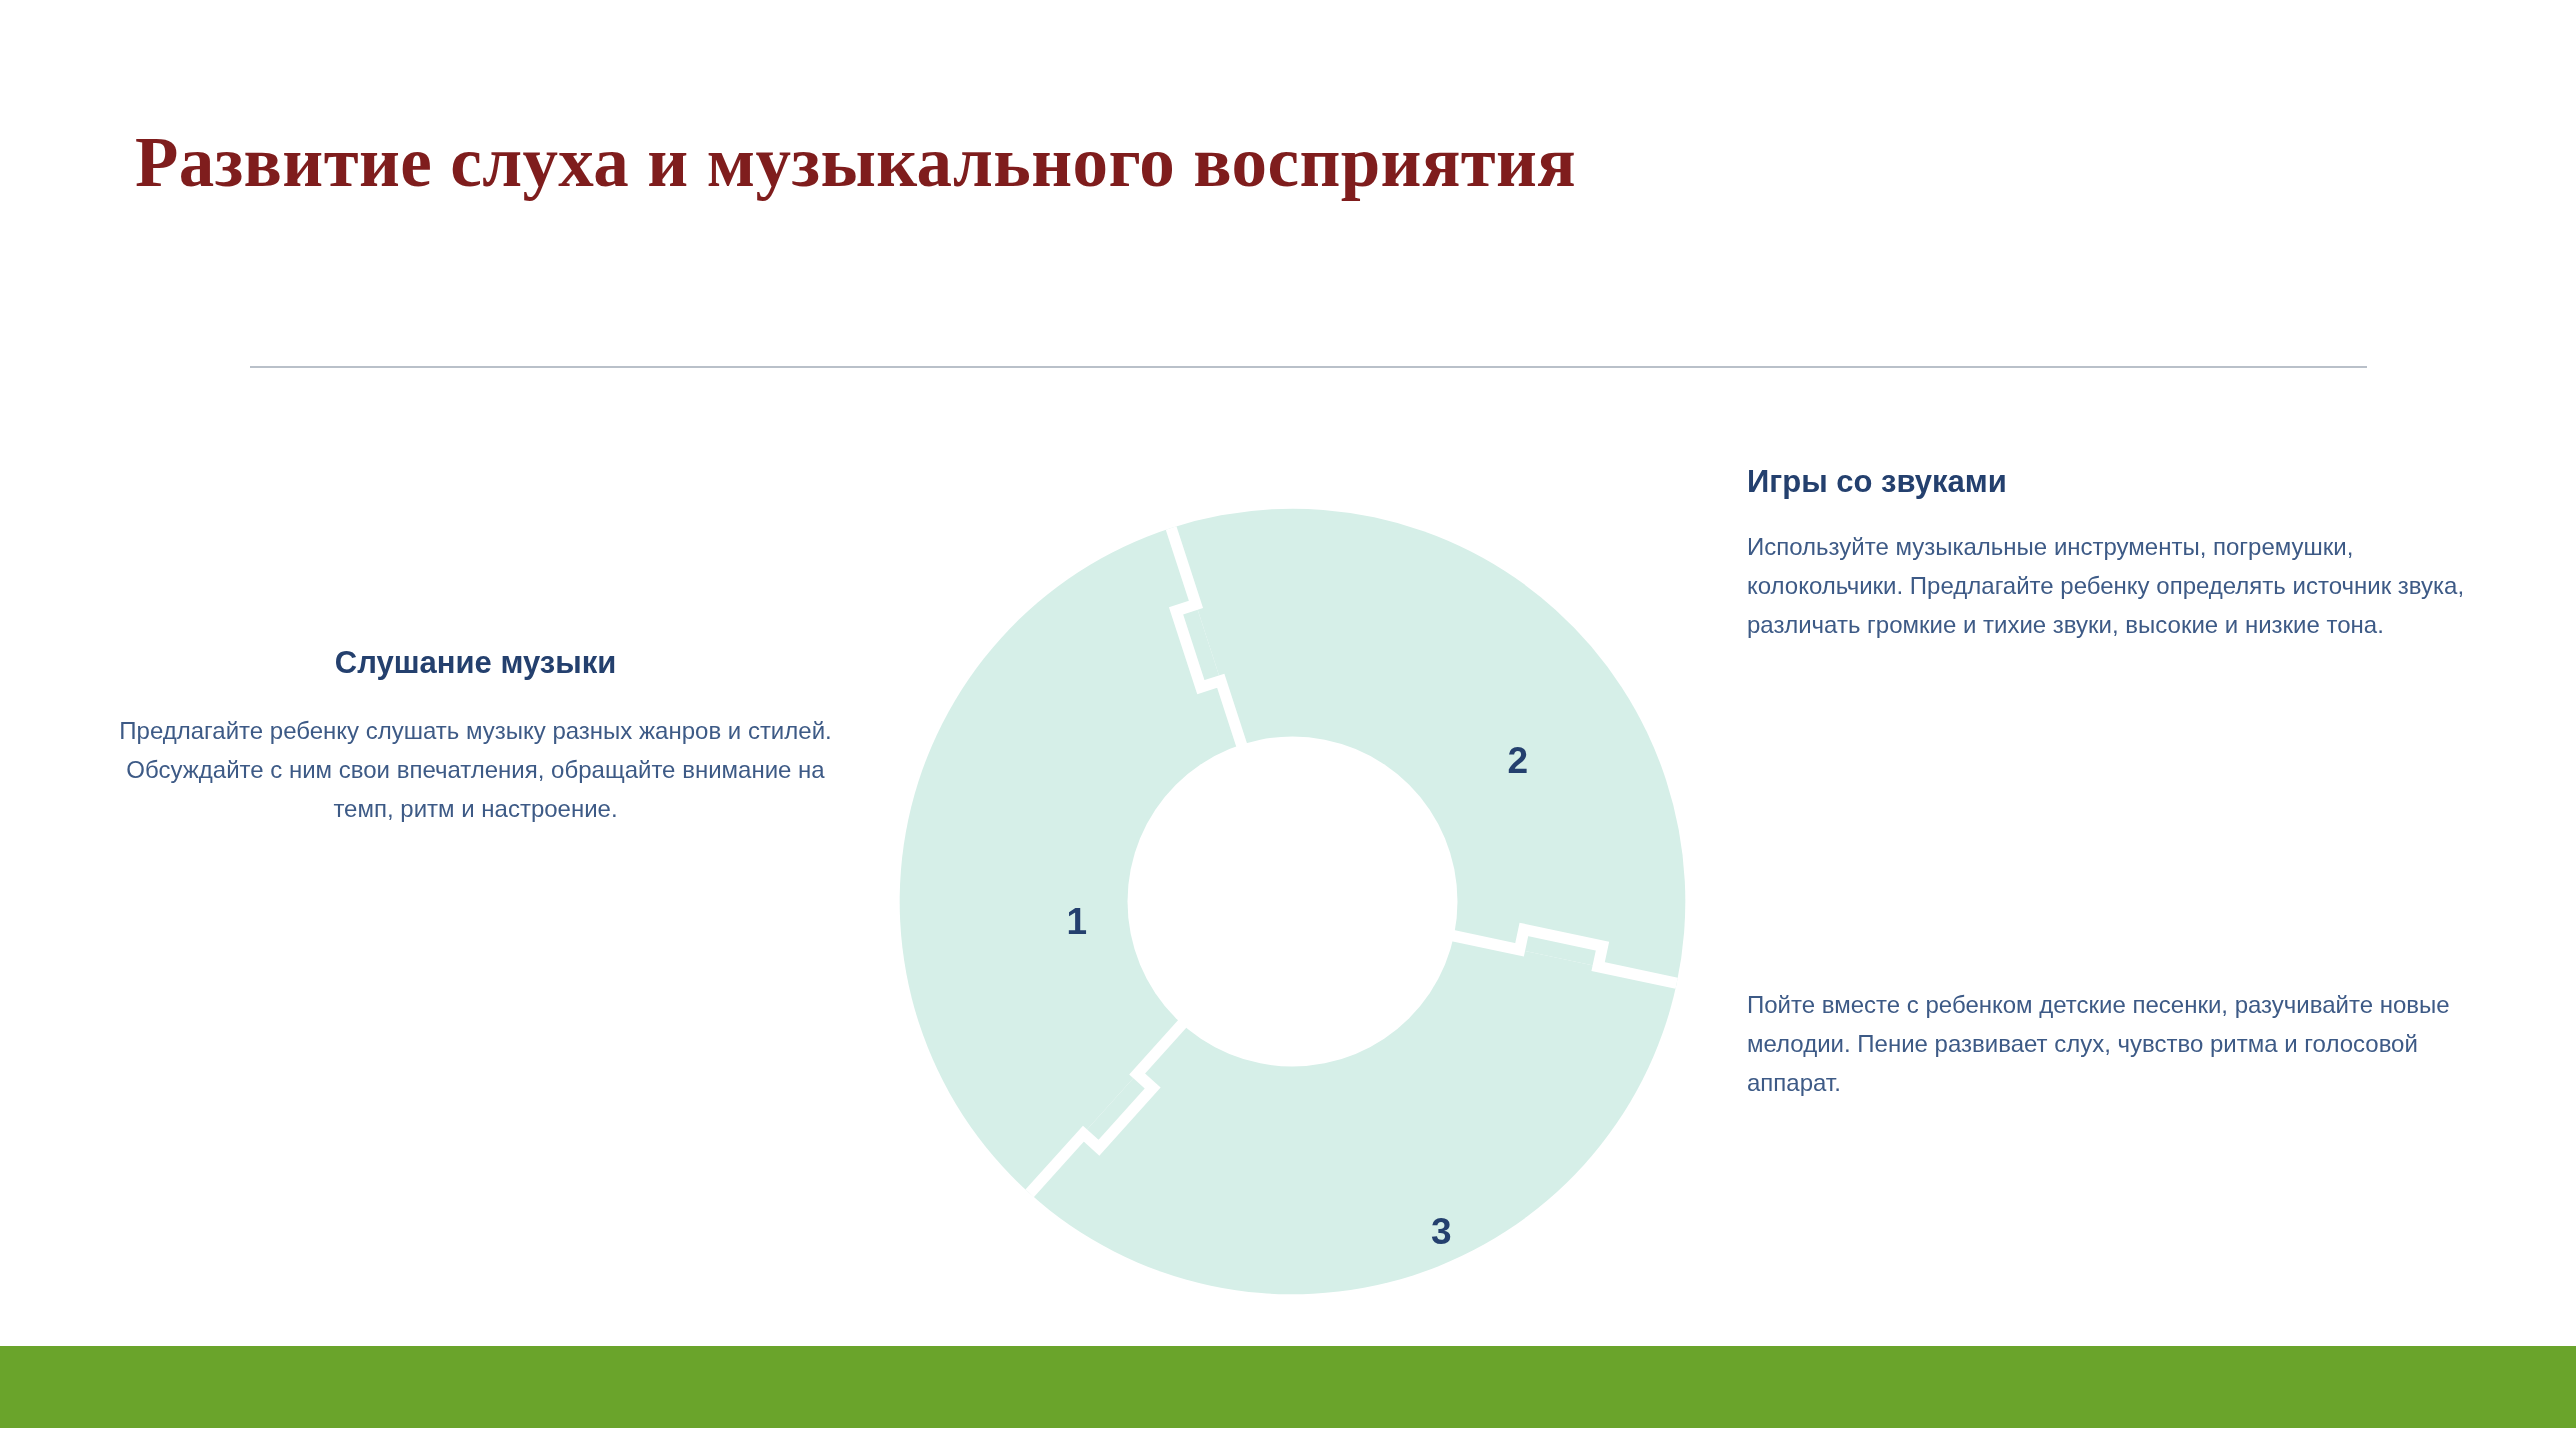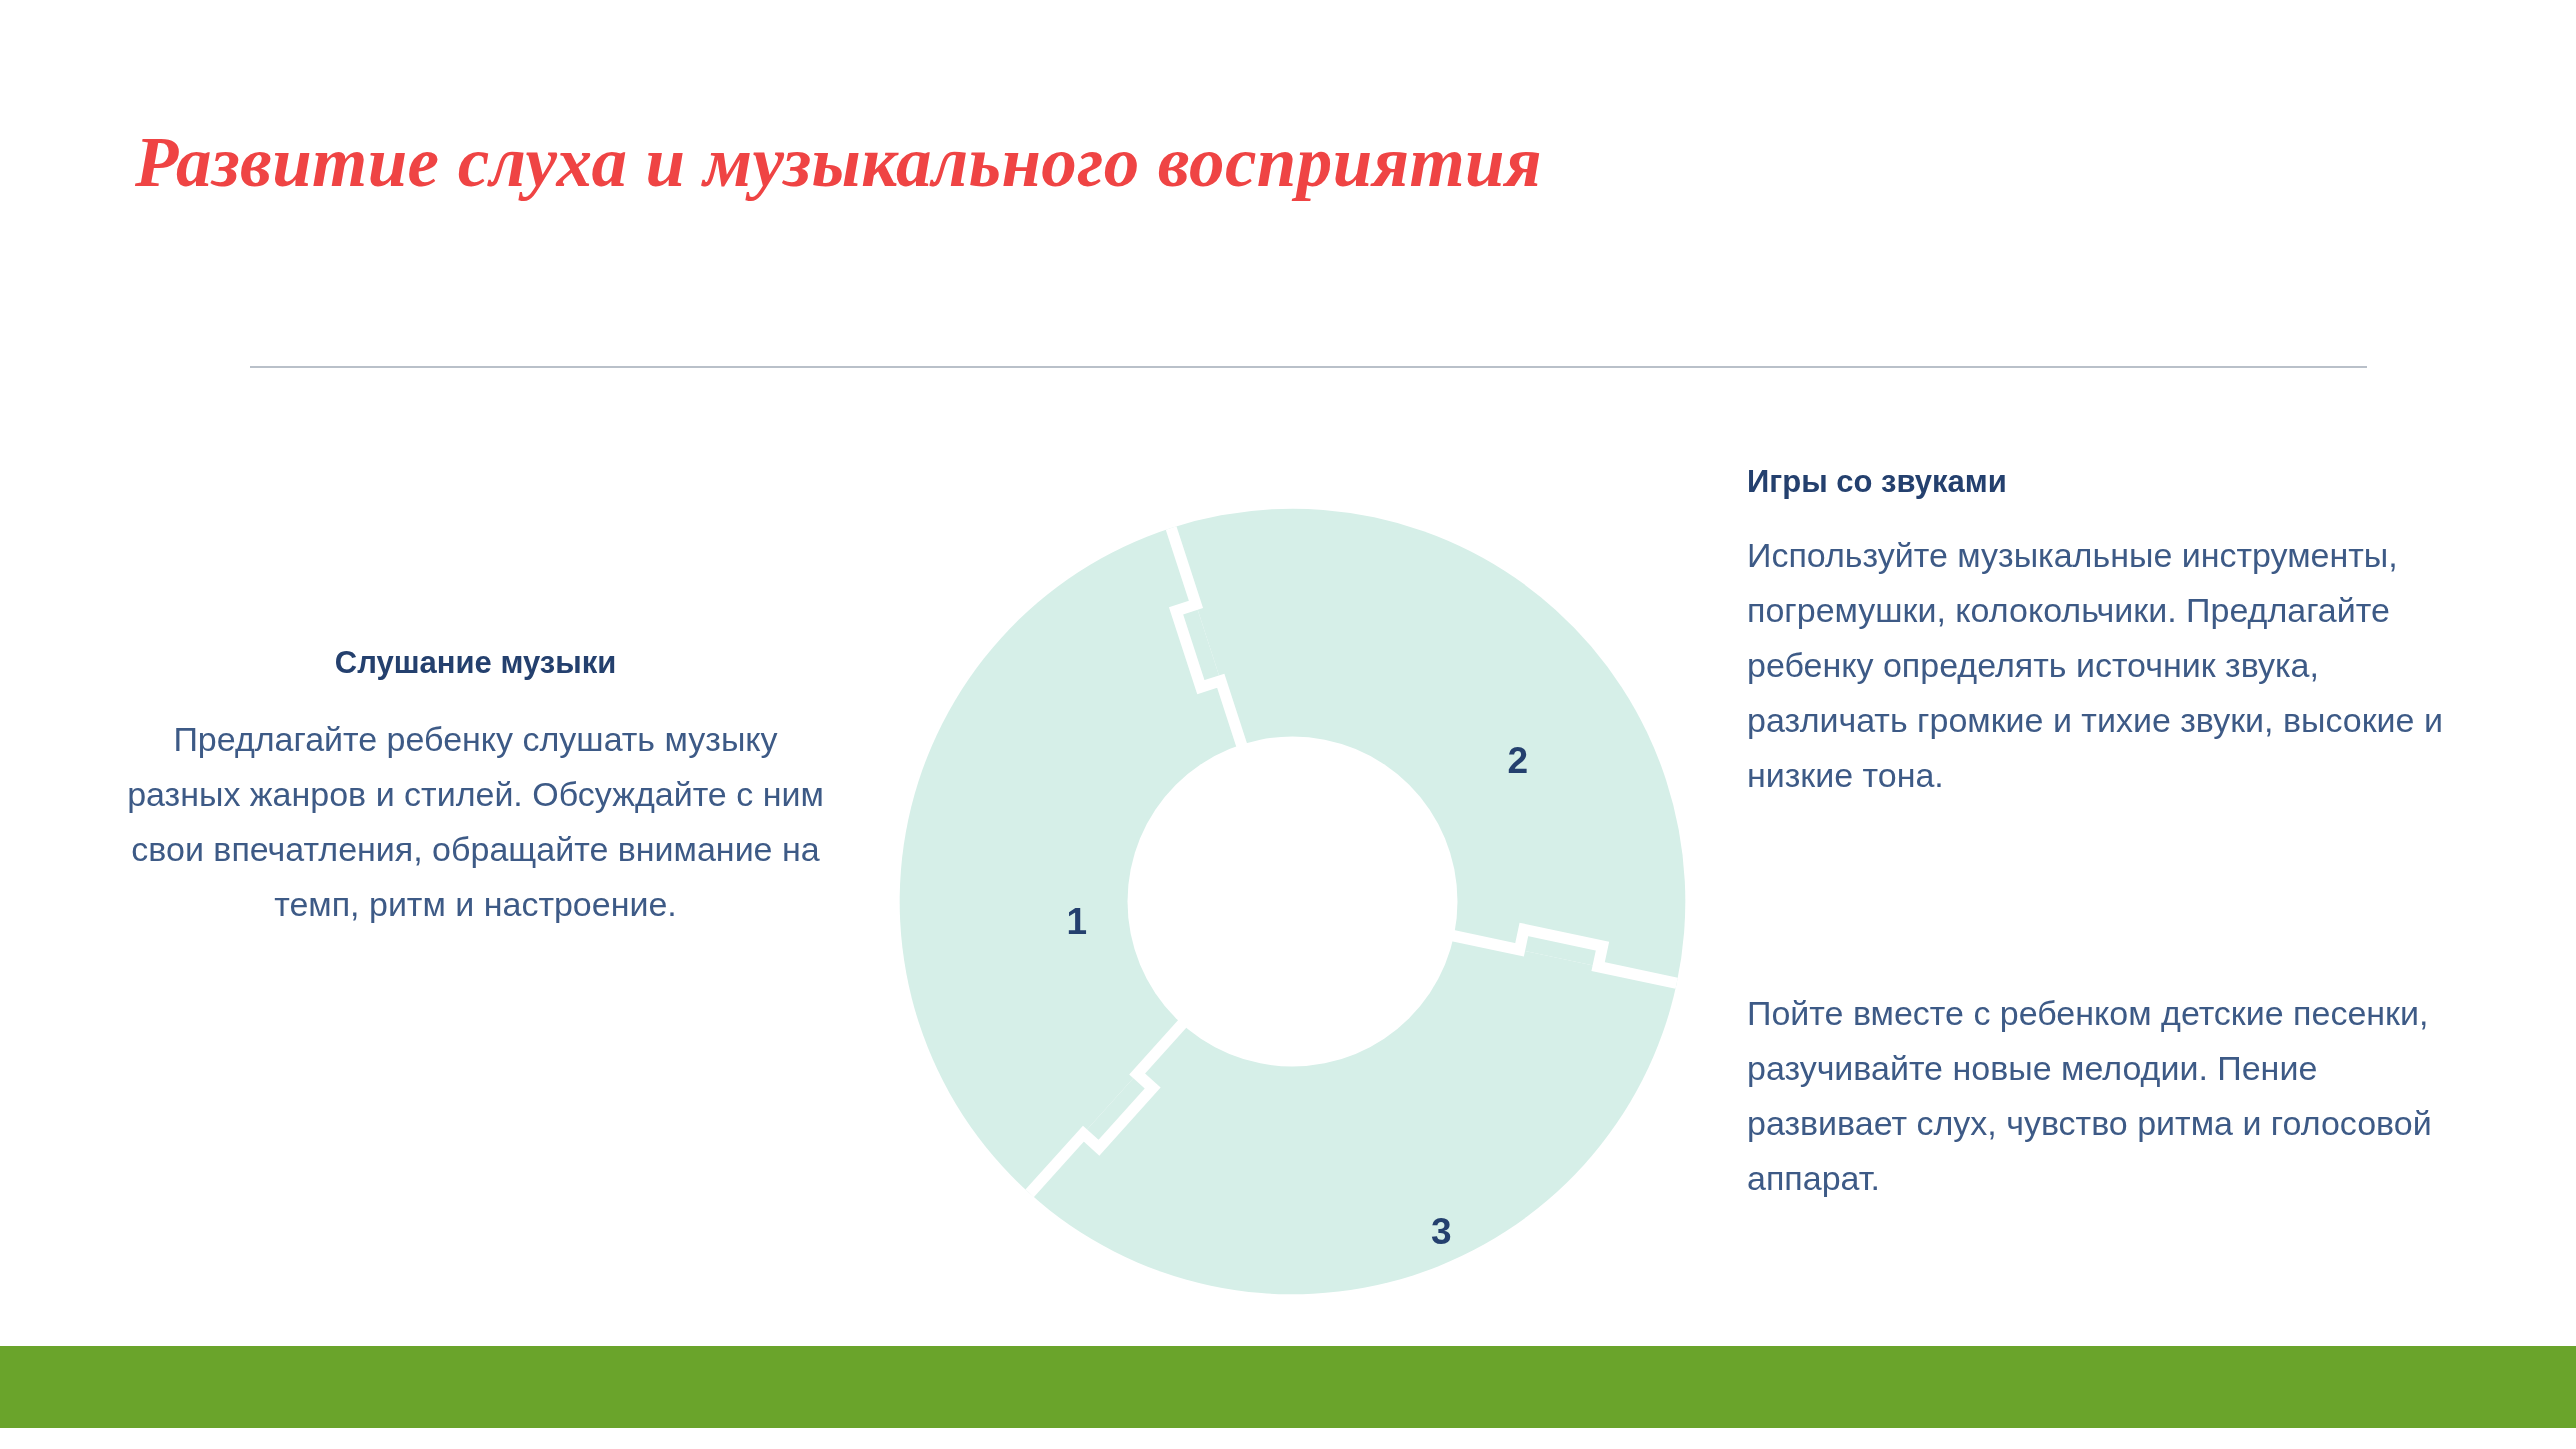--- a/index.html
+++ b/index.html
@@ -19,23 +19,22 @@
   
   #slide-title {
     position: absolute;
     left: 135px;
     top: 121px;
     width: 1932px;
     font-family: "Liberation Serif", serif;
     font-weight: bold;
     font-size: 71px;
     line-height: 1.18;
-    color: #ef4444;
+    color: #7f1d1d;
     letter-spacing: 0.4px;
-    font-style: italic;
   }
   #title-rule {
     position: absolute;
     left: 250px;
     top: 366px;
     width: 2117px;
     height: 1.6px;
     background: #b9c0c9;
   }
 
@@ -76,21 +75,21 @@
   }
 
   
   .block-heading {
     font-size: 31px;
     font-weight: bold;
     color: #24406e;
     line-height: 1.25;
   }
   .block-body {
-    font-size: 34px;
+    font-size: 24px;
     line-height: 1.62;
     color: #3d5a86;
     font-weight: normal;
   }
 
   #block-left {
     position: absolute;
     left: 113px;
     top: 644px;
     width: 725px;

